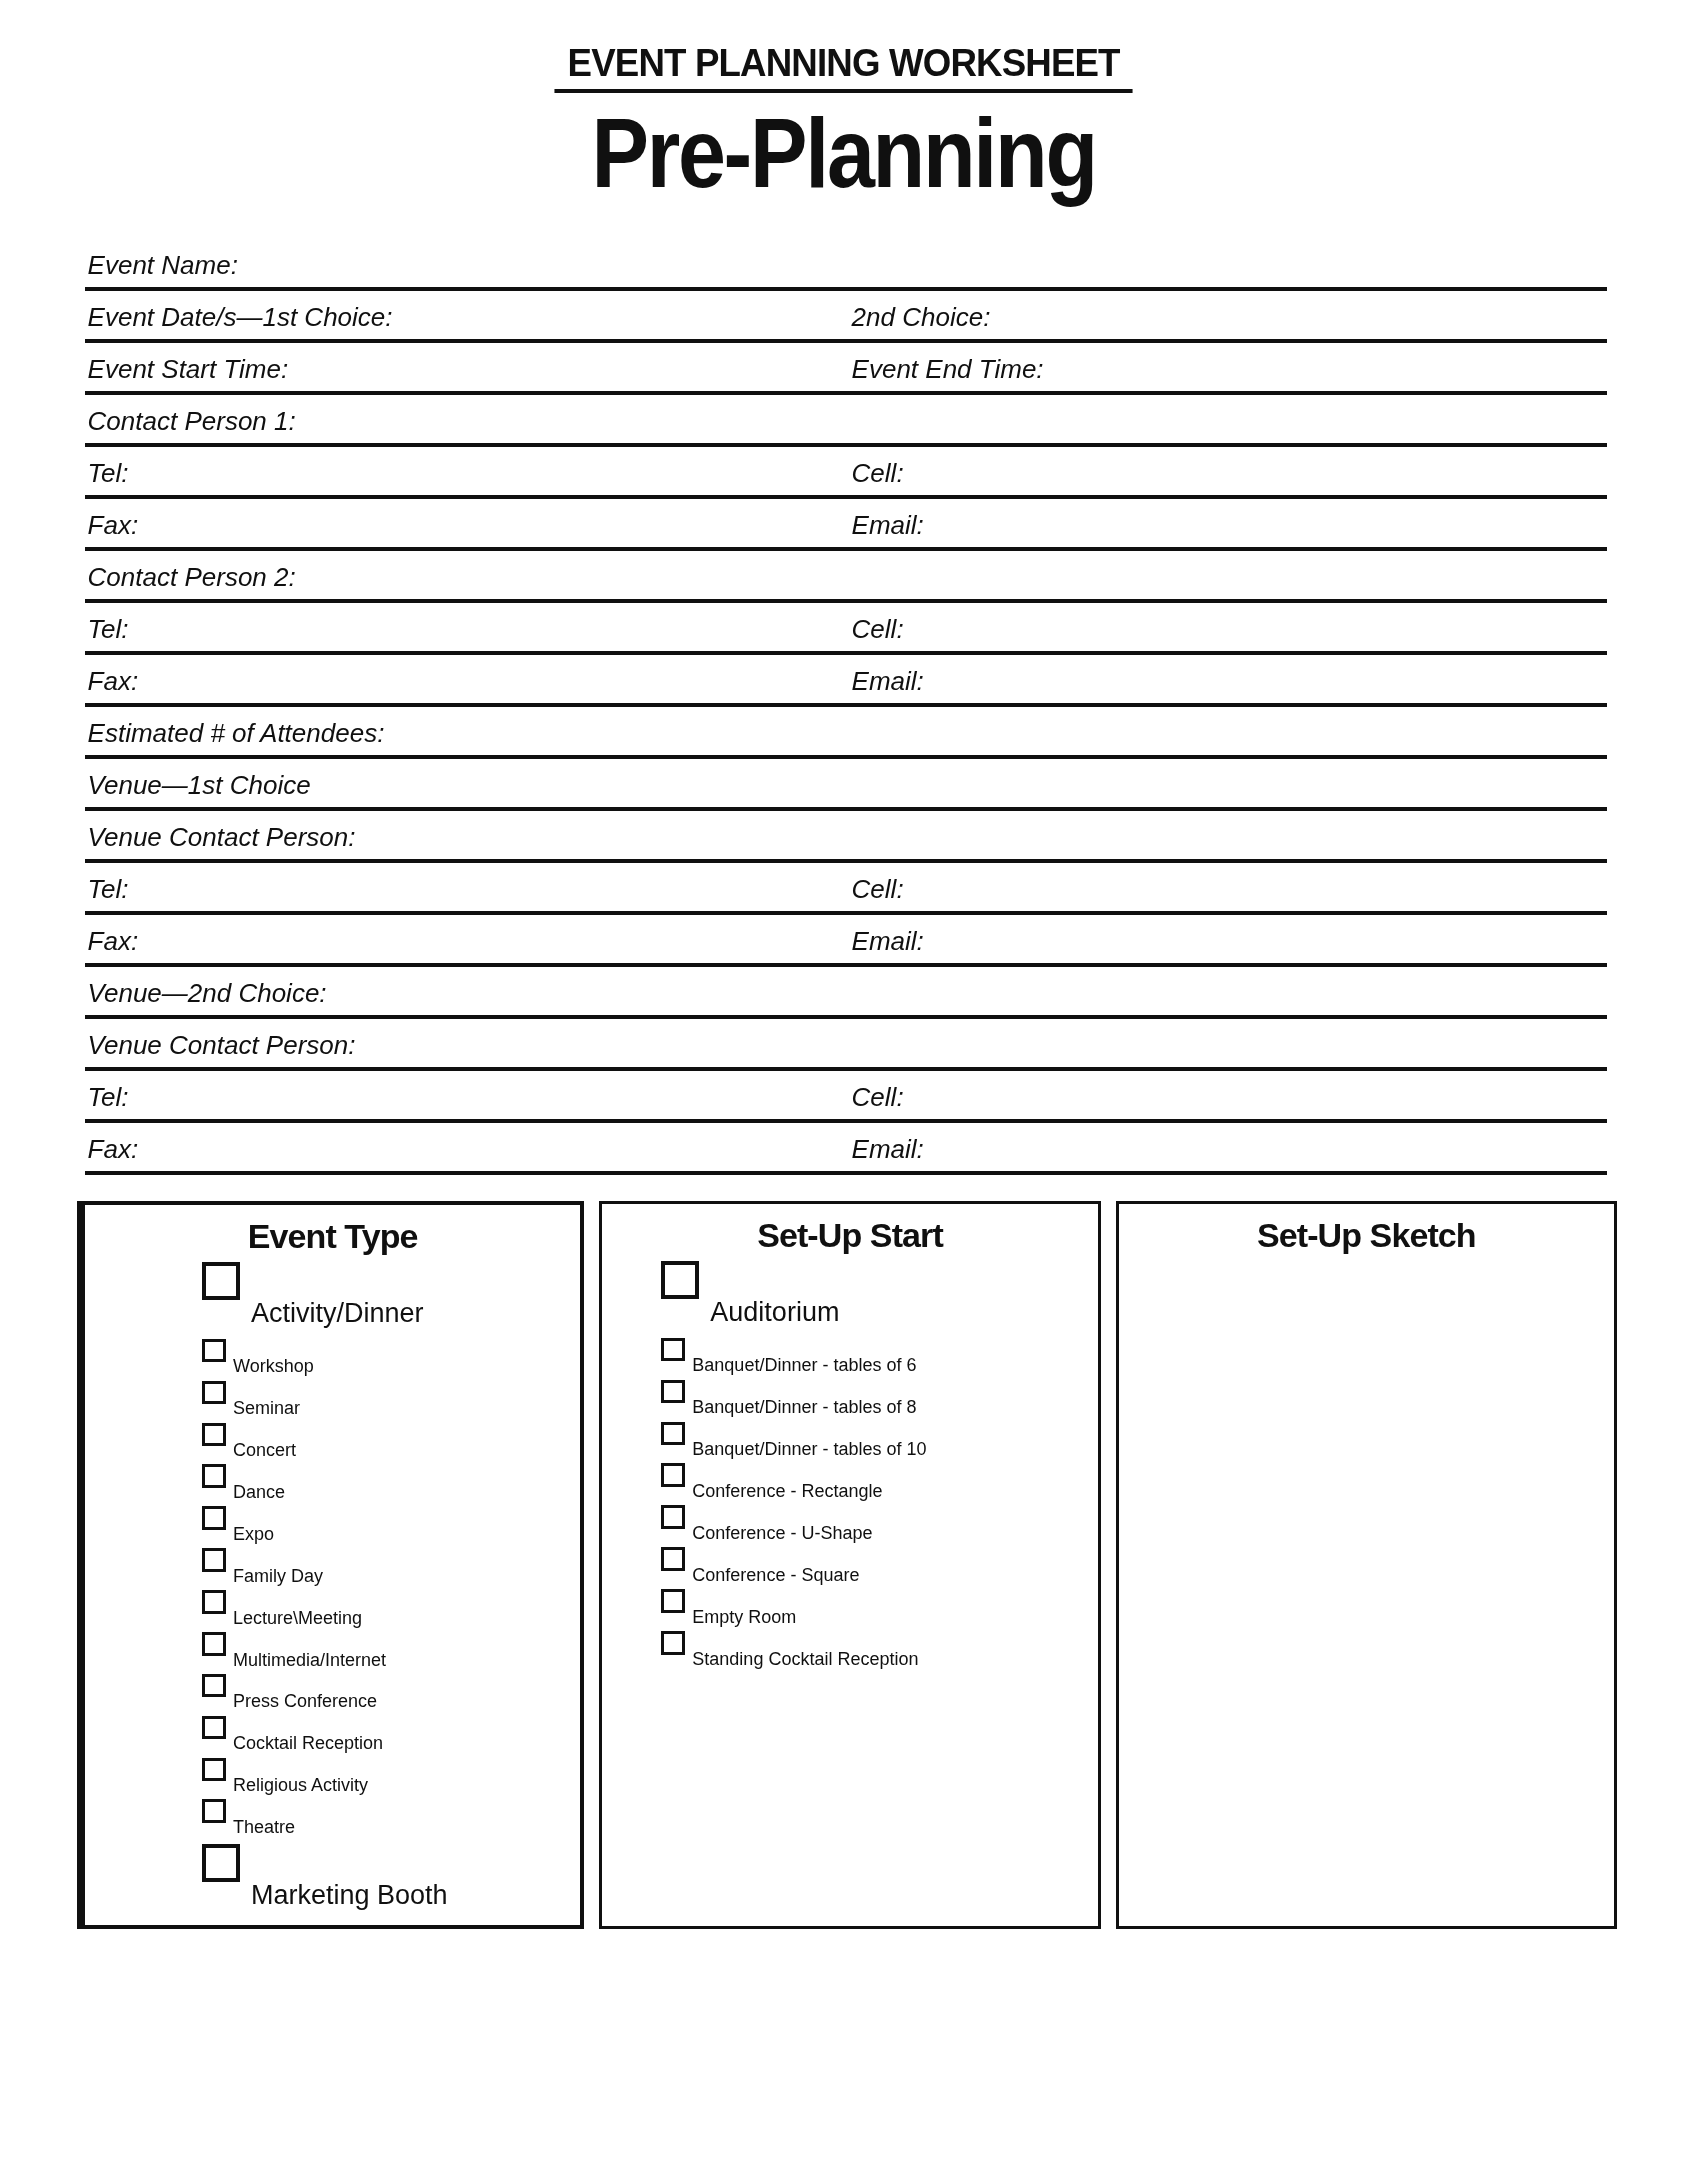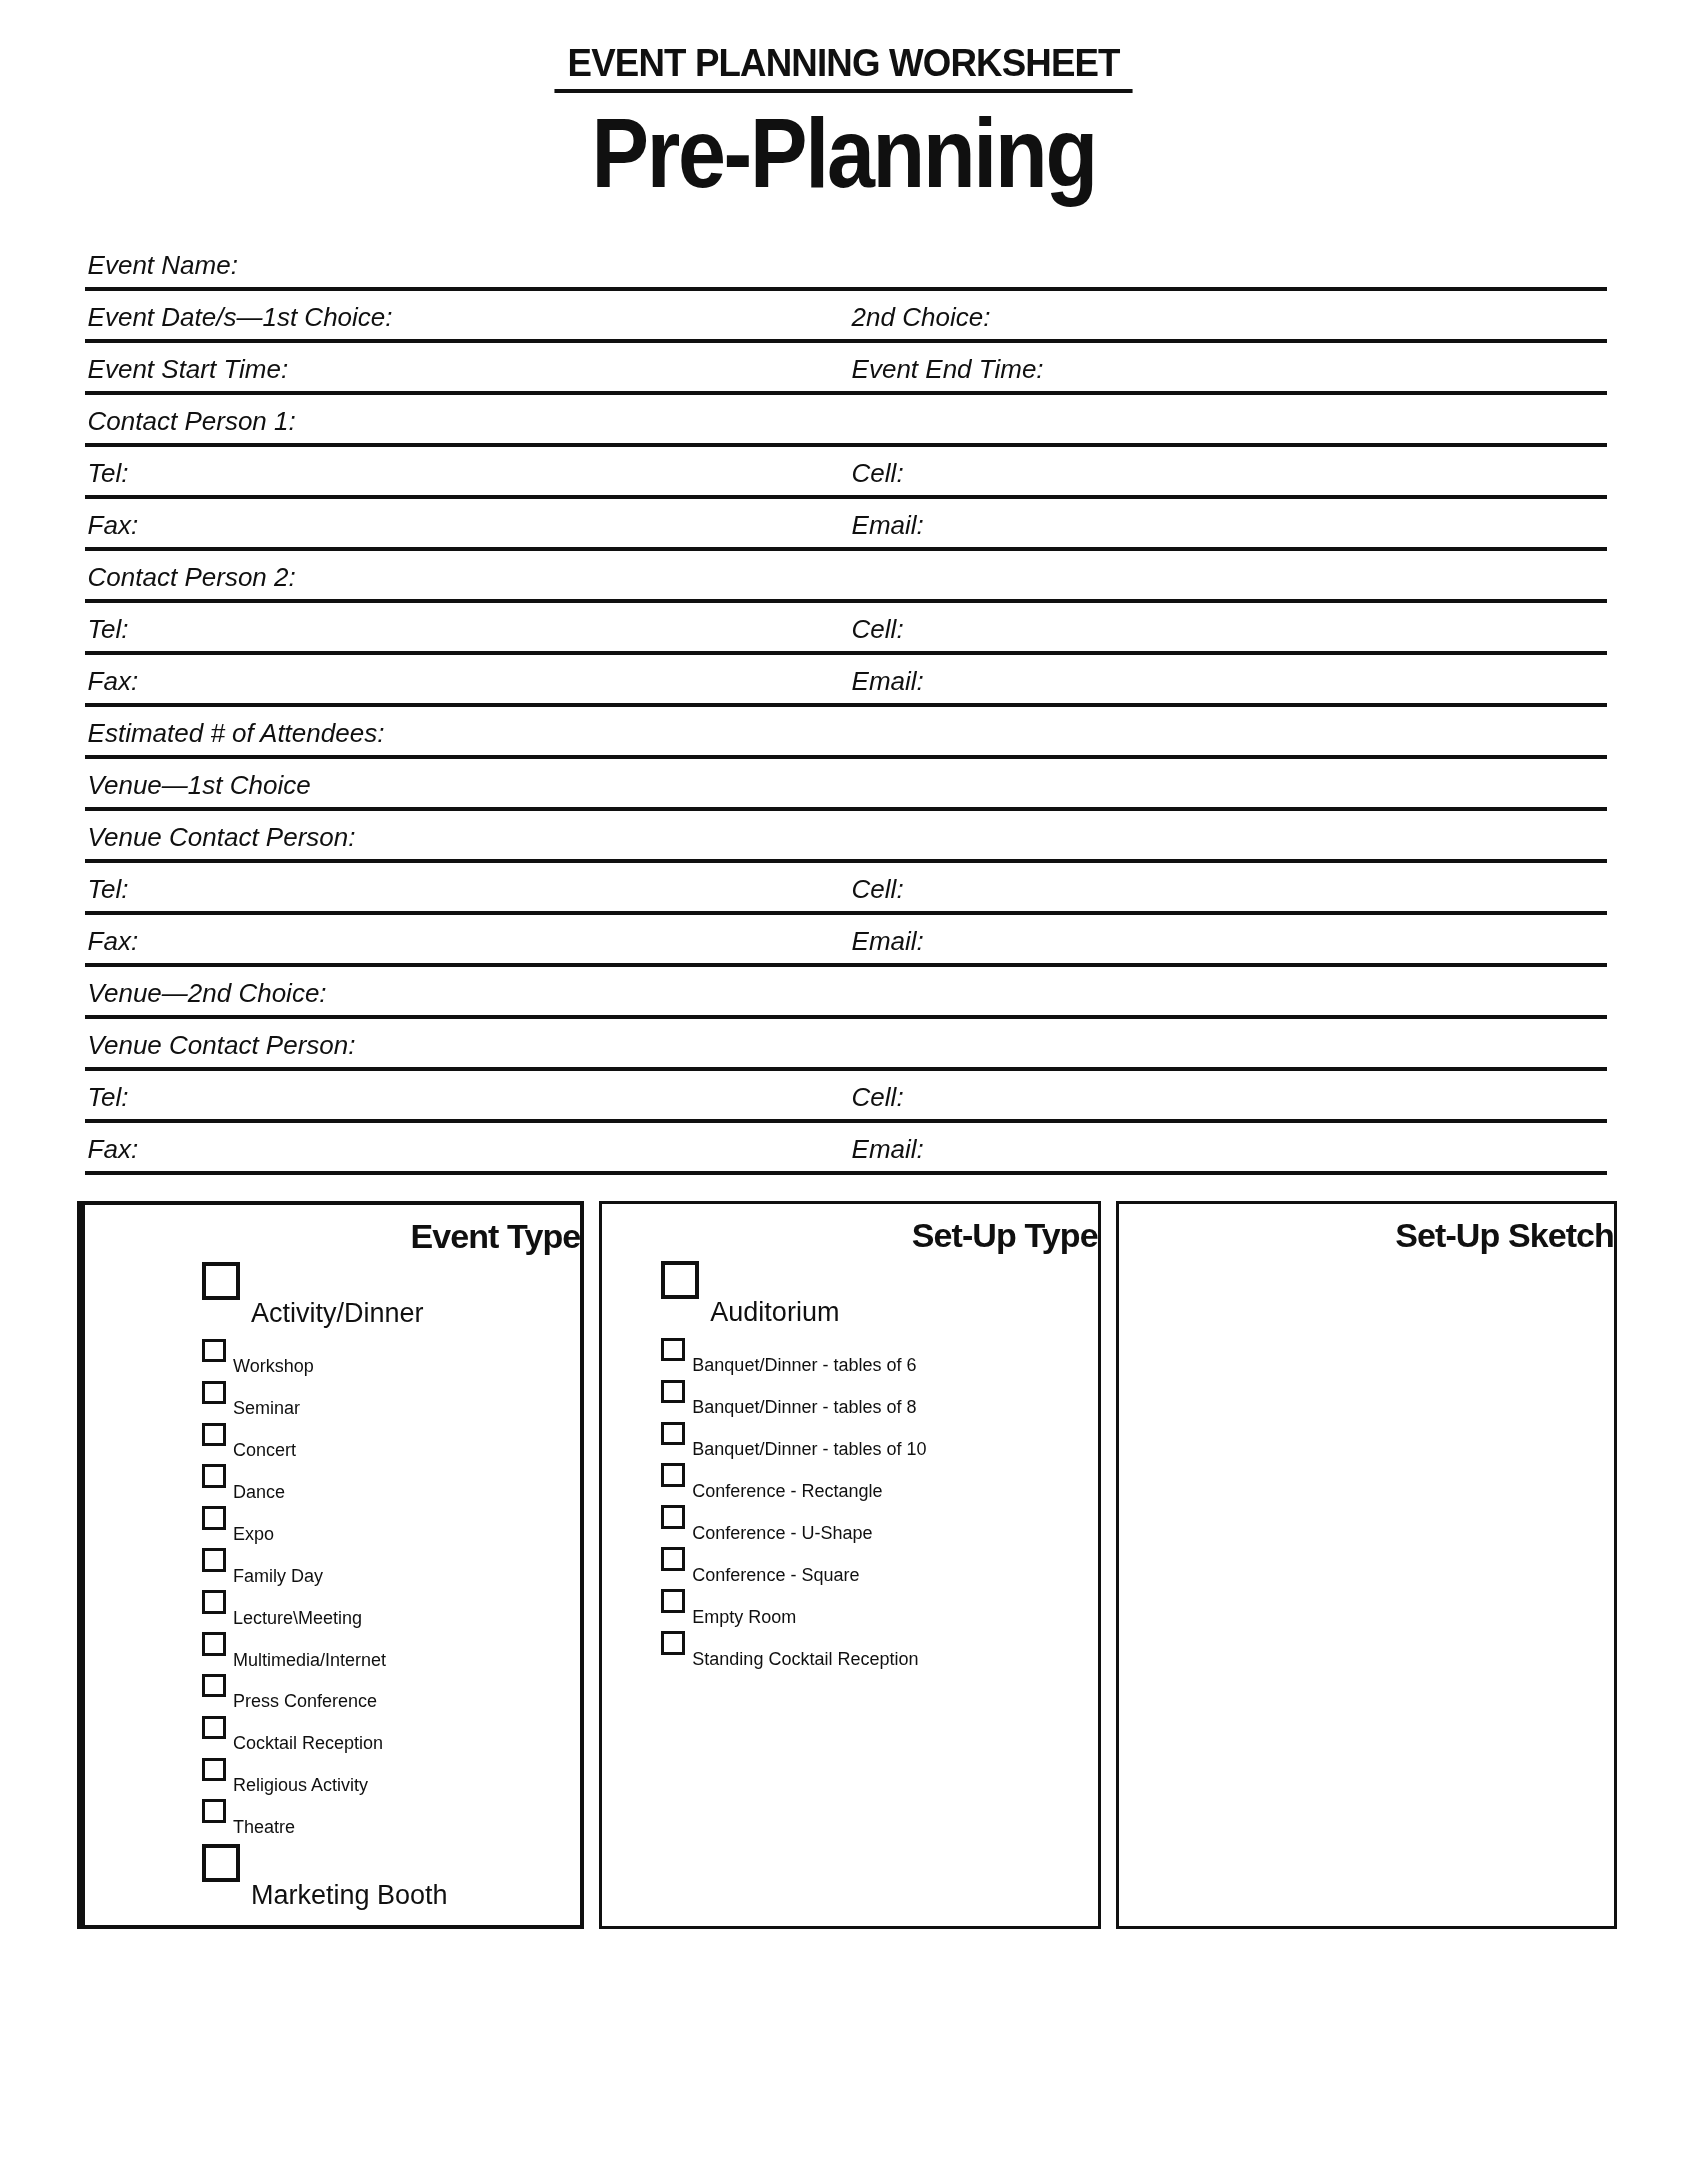--- a/index.html
+++ b/index.html
@@ -62,21 +62,21 @@
     height:728px;
   }
   .panel{
     flex:1;height:100%;
     border:3.5px solid var(--ink);
     background:var(--paper);
     overflow:hidden;
   }
   .panel-event-type{border-width:4.4px;border-left-width:8.7px;}
   .panel-title{
-    text-align:right;
+    text-align:center;
     font-weight:bold;font-size:34px;line-height:1.1;
     margin-top:12.2px;
     letter-spacing:-0.9px;
   }
   .items{margin-top:7px;}
   .panel-event-type .check-item{margin-left:117px;}
   .panel-set-up-type .check-item{margin-left:59px;}
   .check-item{display:block;}
   .checkbox{
     display:block;
@@ -358,21 +358,21 @@
   </div>
 
   <div class="check-item large">
     <span class="checkbox"></span>
     <span class="check-label">Marketing Booth</span>
   </div>
 </div>
   </div>
 
   <div class="panel panel-set-up-type">
-    <div class="panel-title">Set-Up Type</div>
+    <div class="panel-title">Set-Up Start</div>
     <div class="items">
   <div class="check-item large">
     <span class="checkbox"></span>
     <span class="check-label">Auditorium</span>
   </div>
 
   <div class="check-item small">
     <span class="checkbox"></span>
     <span class="check-label">Banquet/Dinner - tables of 6</span>
   </div>

